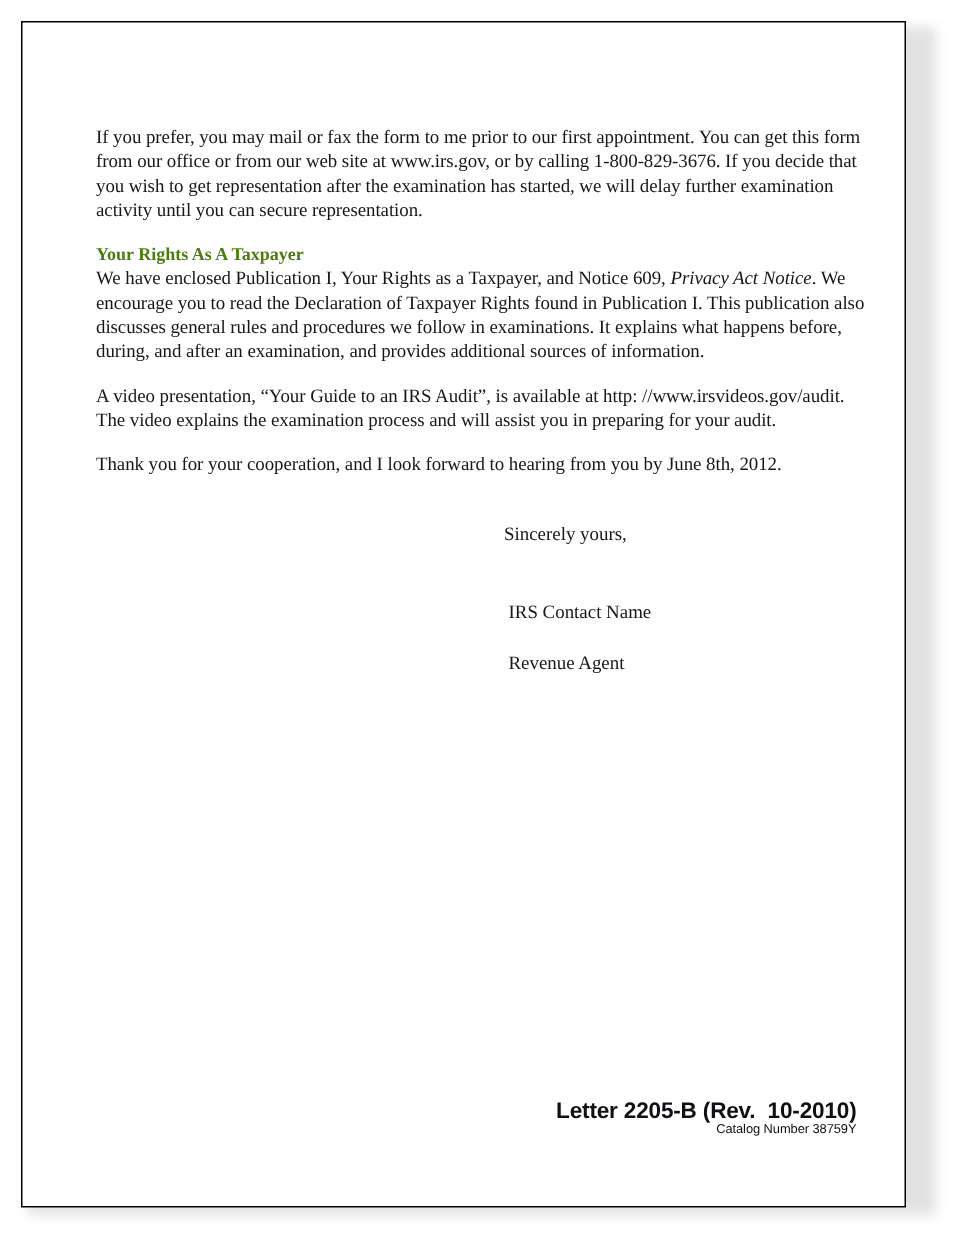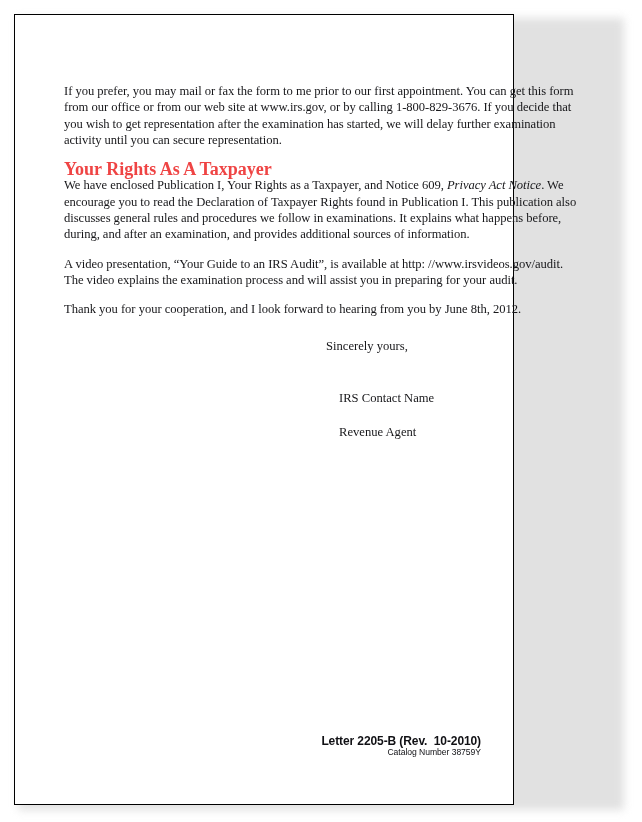--- a/index.html
+++ b/index.html
@@ -24,21 +24,21 @@
     height: 792px;
     background: #d8d8d8;
     filter: blur(4px);
     opacity: 0.75;
   }
 
   #page {
     position: absolute;
     left: 14px;
     top: 14px;
-    width: 500px;
+    width: 590px;
     height: 791px;
     background: #ffffff;
     border: 1.5px solid #000000;
     box-sizing: border-box;
   }
 
   .letter-body {
     position: absolute;
     left: 49px;
     top: 68px;
@@ -53,40 +53,40 @@
     text-align: left;
     letter-spacing: -0.04px;
   }
 
   p.para.tight {
     margin-bottom: 12px;
   }
 
   .section-heading {
     font-weight: bold;
-    font-size: 18px;
+    font-size: 12px;
     line-height: 16.3px;
-    color: #ef4444;
+    color: #4d7c0f;
     margin: 0;
   }
 
   em.ital {
   }
 
   .closing-block {
     position: absolute;
     left: 307px;
     top: 319px;
     font-size: 12.6px;
     line-height: 16.3px;
     color: #17171a;
   }
 
   .closing-block .sign-off {
-    margin: 4px;
+    margin: 14px;
   }
 
   .closing-block .signer {
     margin: 36px 0 0 0;
   }
 
   .closing-block .signer div {
     margin: 17px;
   }
 
@@ -106,21 +106,21 @@
   .footer-block {
     position: absolute;
     right: 32px;
     bottom: 46px;
     text-align: right;
     font-family: "Liberation Sans", "DejaVu Sans", sans-serif;
     color: #101014;
   }
 
   .footer-letter-id {
-    font-size: 12px;
+    font-size: 15px;
     font-weight: bold;
     line-height: 12px;
     letter-spacing: -0.1px;
     white-space: pre;
   }
 
   .footer-catalog {
     font-size: 8.6px;
     font-weight: normal;
     line-height: 11px;

